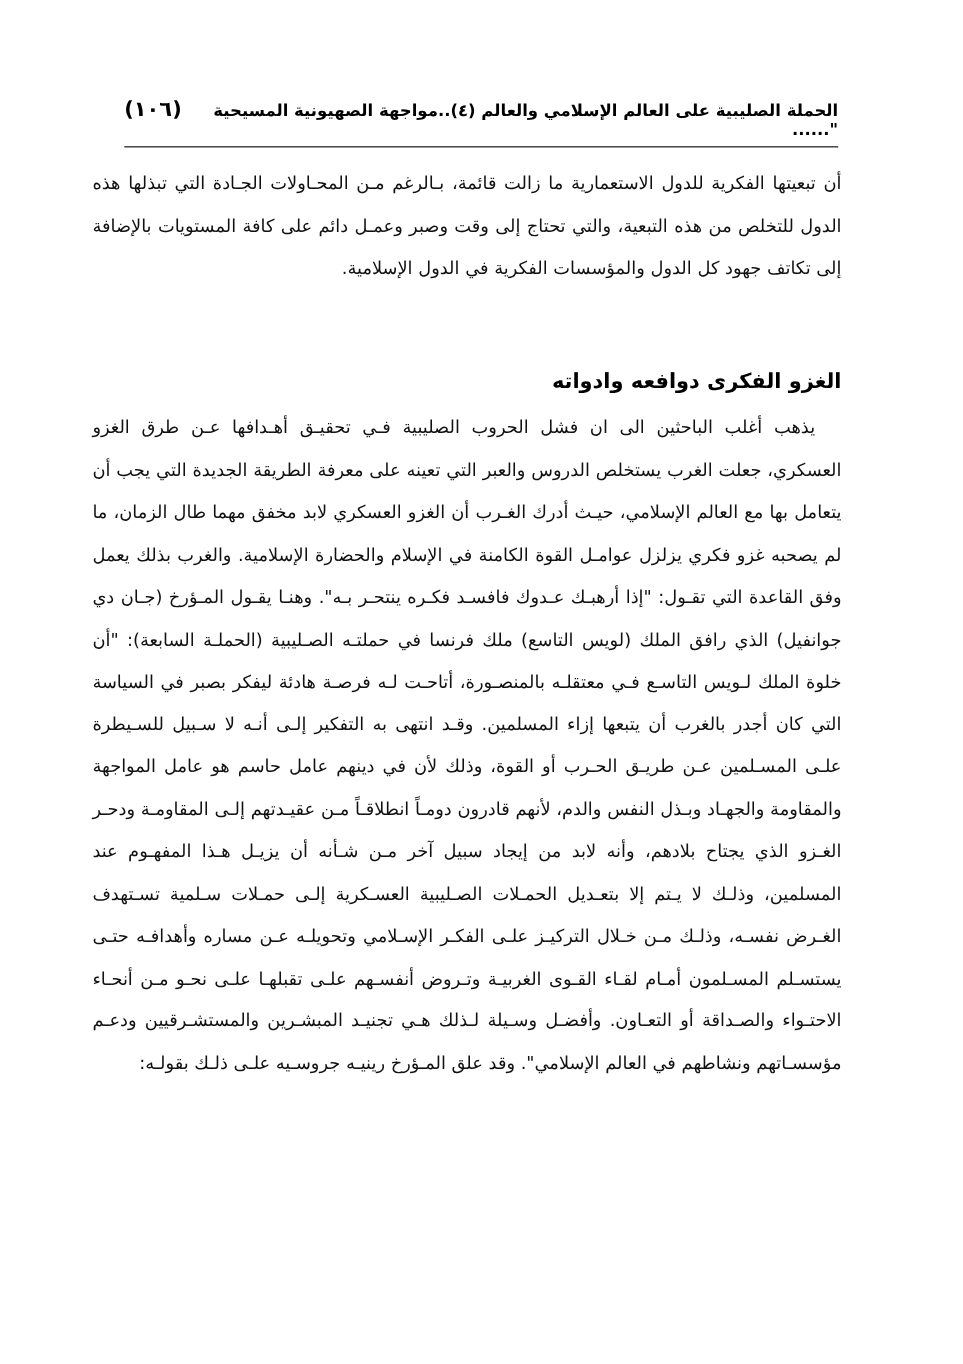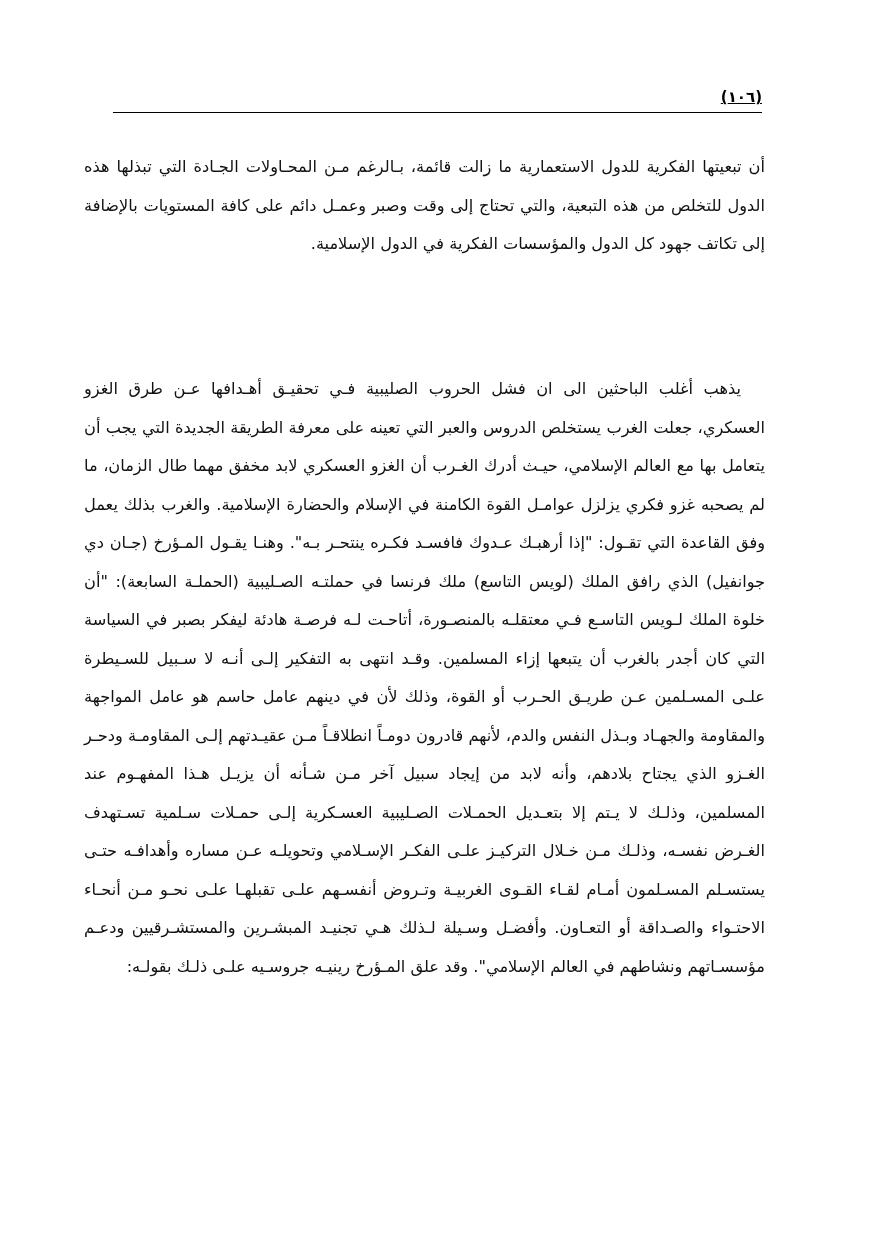--- a/index.html
+++ b/index.html
@@ -11,43 +11,45 @@
     color: #111;
   }
   .running-header {
     position: absolute; left: 113px; right: 113px; top: 88px;
     display: flex; justify-content: space-between; align-items: baseline;
     font-family: "DejaVu Sans", sans-serif;
     font-weight: bold; font-size: 15px; color: #000;
     padding-bottom: 6px;
     border-bottom: 1.5px solid #000;
   }
-  .running-header .page-num { direction: rtl; font-size: 15px; text-decoration: underline; }
+  .running-header .page-num { direction: rtl; font-size: 19px; }
   .body-text {
     position: absolute; left: 84px; right: 110px; top: 148px;
     font-size: 16.2px; line-height: 38.5px; text-align: justify;
     text-align-last: right;
   }
   .body-text p { margin: 0; }
   .section-heading {
     position: absolute; right: 110px; top: 336px;
     font-weight: bold; font-size: 19px; color: #000;
   }
   .body-text.second { top: 370px; }
   .indent { text-indent: 24px; }
 </style>
 </head>
 <body>
 
 <div class="page">
   <div class="running-header">
+    <span>الحملة الصليبية على العالم الإسلامي والعالم (٤)..مواجهة الصهيونية المسيحية "......</span>
     <span class="page-num">(١٠٦)</span>
   </div>
 
   <div class="body-text">
     <p>أن تبعيتها الفكرية للدول الاستعمارية ما زالت قائمة، بـالرغم مـن المحـاولات الجـادة التي تبذلها هذه الدول للتخلص من هذه التبعية، والتي تحتاج إلى وقت وصبر وعمـل دائم على كافة المستويات بالإضافة إلى تكاتف جهود كل الدول والمؤسسات الفكرية في الدول الإسلامية.</p>
   </div>
 
+  <div class="section-heading">الغزو الفكرى دوافعه وادواته</div>
 
   <div class="body-text second">
     <p class="indent">يذهب أغلب الباحثين الى ان فشل الحروب الصليبية فـي تحقيـق أهـدافها عـن طرق الغزو العسكري، جعلت الغرب يستخلص الدروس والعبر التي تعينه على معرفة الطريقة الجديدة التي يجب أن يتعامل بها مع العالم الإسلامي، حيـث أدرك الغـرب أن الغزو العسكري لابد مخفق مهما طال الزمان، ما لم يصحبه غزو فكري يزلزل عوامـل القوة الكامنة في الإسلام والحضارة الإسلامية. والغرب بذلك يعمل وفق القاعدة التي تقـول: "إذا أرهبـك عـدوك فافسـد فكـره ينتحـر بـه". وهنـا يقـول المـؤرخ (جـان دي جوانفيل) الذي رافق الملك (لويس التاسع) ملك فرنسا في حملتـه الصـليبية (الحملـة السابعة): "أن خلوة الملك لـويس التاسـع فـي معتقلـه بالمنصـورة، أتاحـت لـه فرصـة هادئة ليفكر بصبر في السياسة التي كان أجدر بالغرب أن يتبعها إزاء المسلمين. وقـد انتهى به التفكير إلـى أنـه لا سـبيل للسـيطرة علـى المسـلمين عـن طريـق الحـرب أو القوة، وذلك لأن في دينهم عامل حاسم هو عامل المواجهة والمقاومة والجهـاد وبـذل النفس والدم، لأنهم قادرون دومـاً انطلاقـاً مـن عقيـدتهم إلـى المقاومـة ودحـر الغـزو الذي يجتاح بلادهم، وأنه لابد من إيجاد سبيل آخر مـن شـأنه أن يزيـل هـذا المفهـوم عند المسلمين، وذلـك لا يـتم إلا بتعـديل الحمـلات الصـليبية العسـكرية إلـى حمـلات سـلمية تسـتهدف الغـرض نفسـه، وذلـك مـن خـلال التركيـز علـى الفكـر الإسـلامي وتحويلـه عـن مساره وأهدافـه حتـى يستسـلم المسـلمون أمـام لقـاء القـوى الغربيـة وتـروض أنفسـهم علـى تقبلهـا علـى نحـو مـن أنحـاء الاحتـواء والصـداقة أو التعـاون. وأفضـل وسـيلة لـذلك هـي تجنيـد المبشـرين والمستشـرقيين ودعـم مؤسسـاتهم ونشاطهم في العالم الإسلامي". وقد علق المـؤرخ رينيـه جروسـيه علـى ذلـك بقولـه:</p>
   </div>
 </div>
 
 </body></html>

